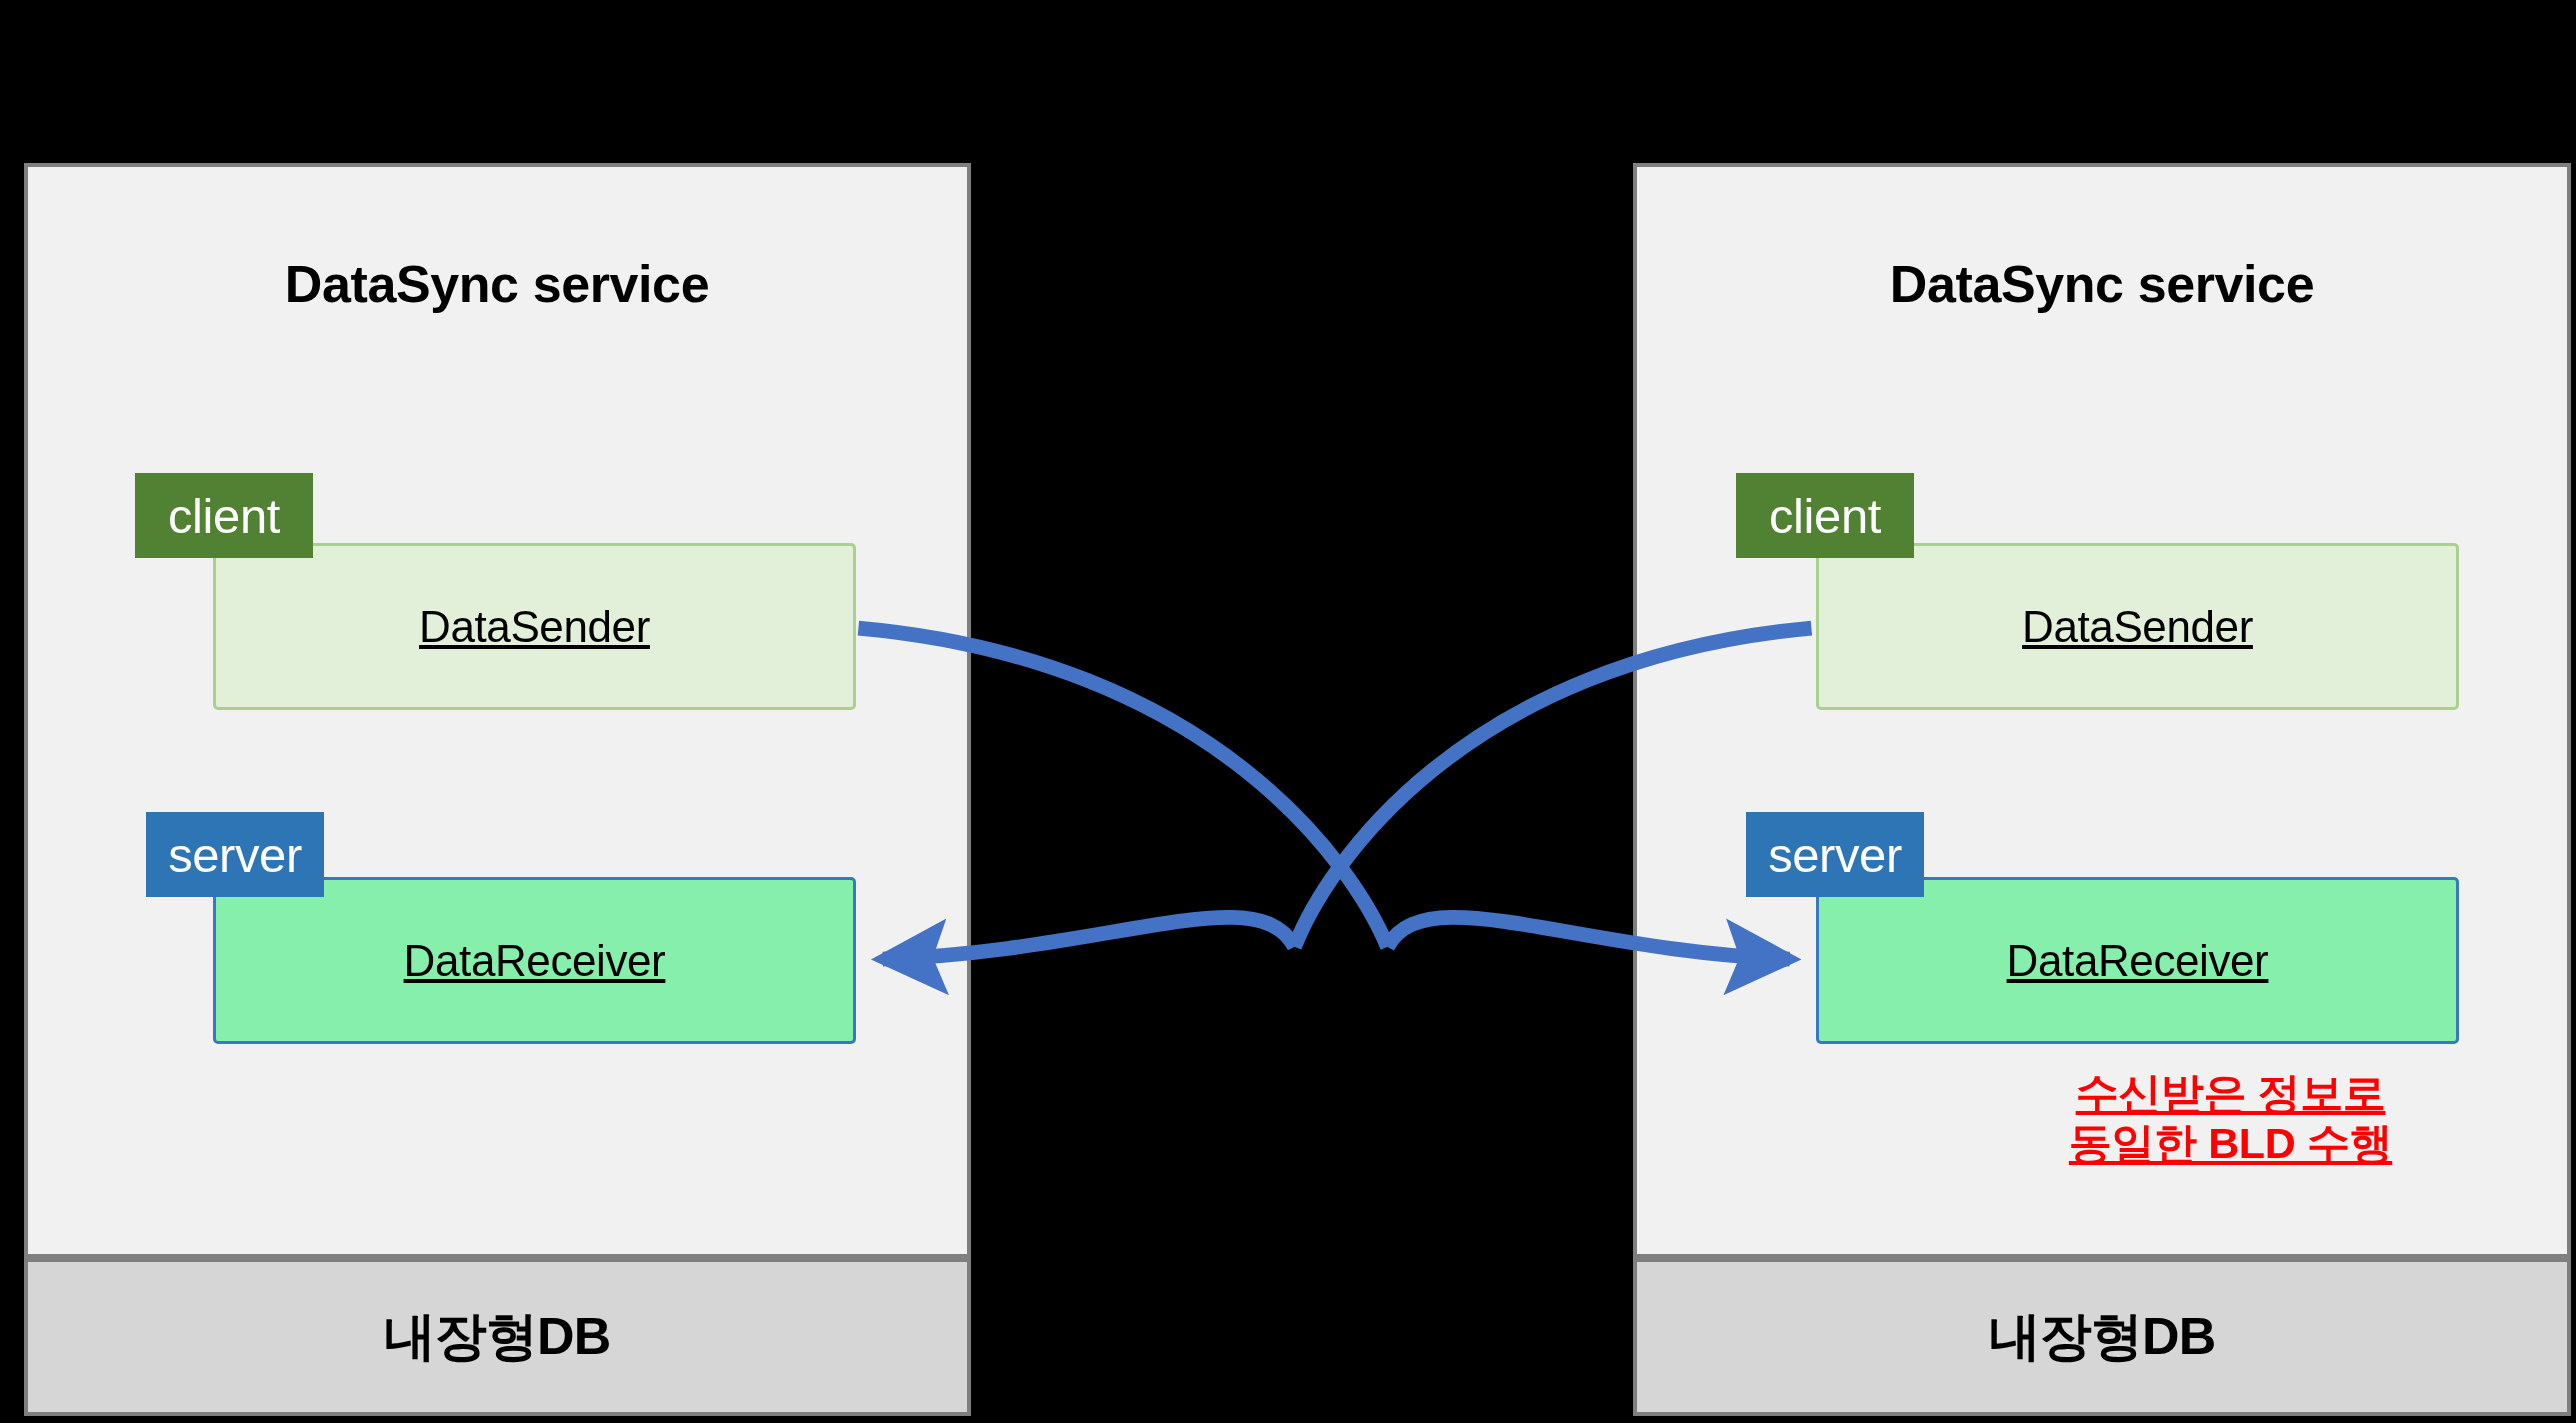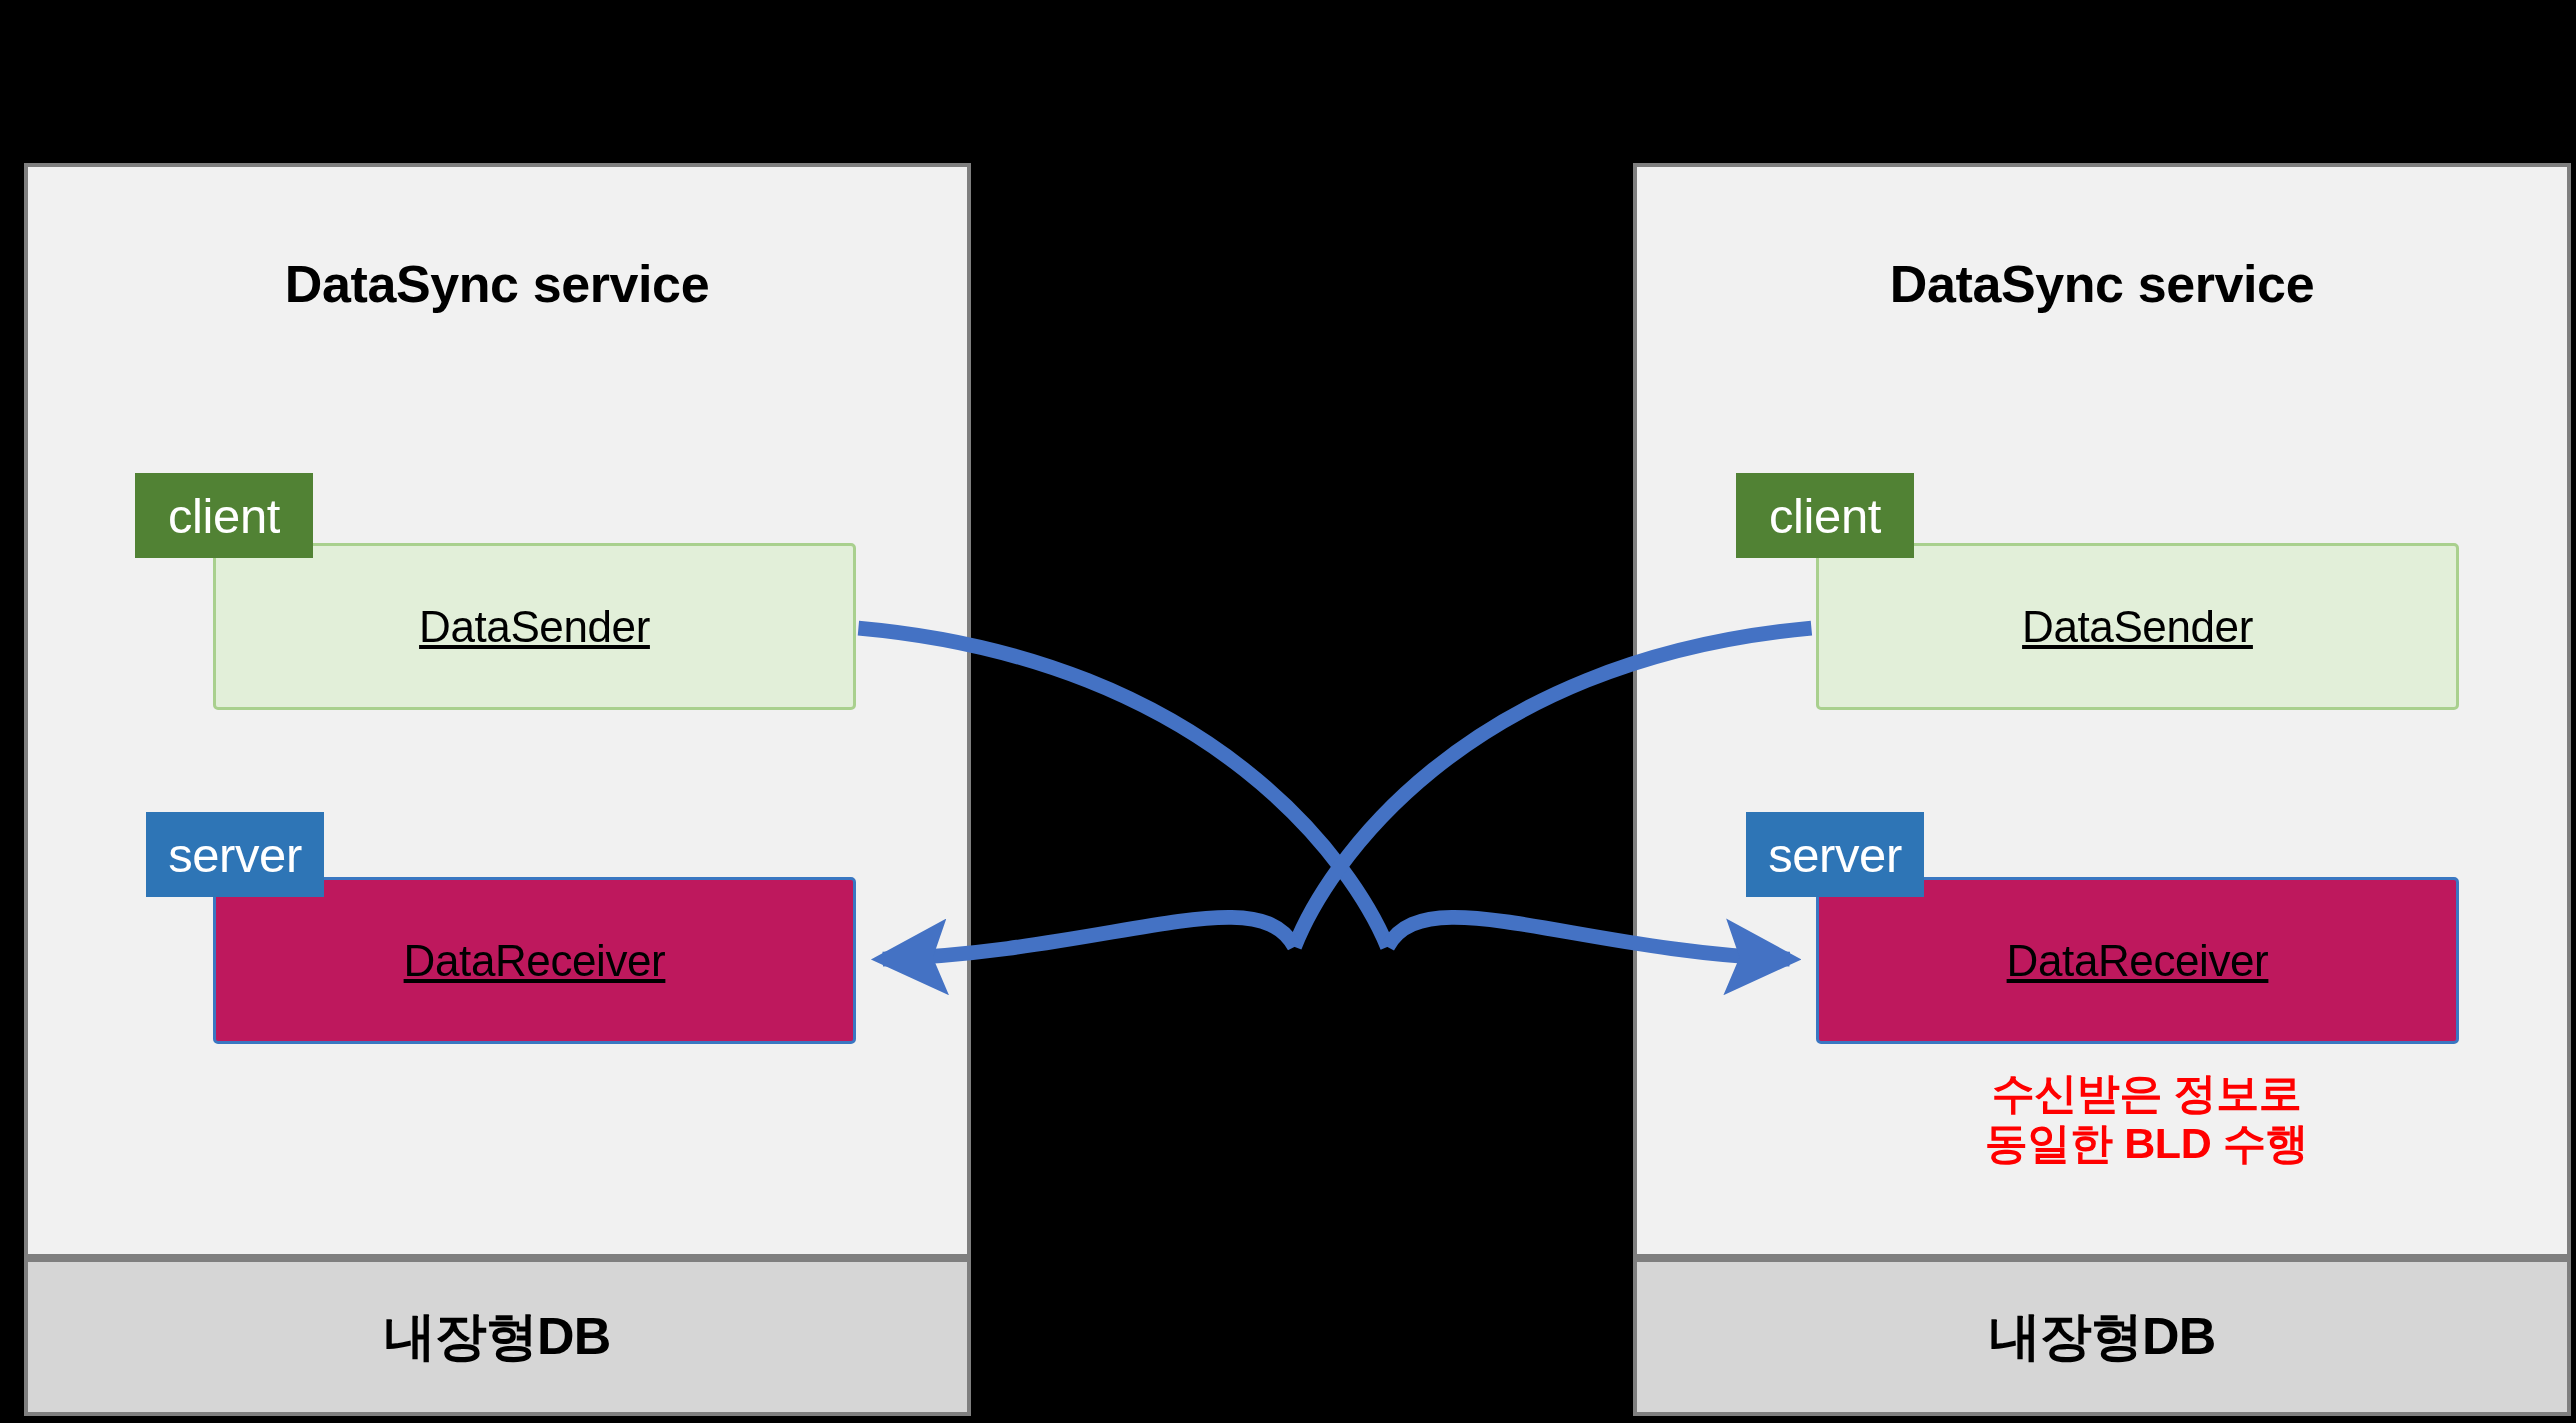--- a/index.html
+++ b/index.html
@@ -68,21 +68,21 @@
     color: #000000;
     letter-spacing: -0.4px;
     white-space: nowrap;
     text-decoration: underline;
   }
   .comp-green {
     background: #E2EFD9;
     border: 3.5px solid #A9D08E;
   }
   .comp-blue {
-    background: #be185d;
+    background: #86efac;
     border: 3.5px solid #3A77C2;
   }
 
   
   .sender-left   { left: 213px;  top: 543px;  width: 643px; height: 167px; }
   .receiver-left { left: 213px;  top: 877px; width: 643px; height: 167px; }
   
   .sender-right   { left: 1816px; top: 543px;  width: 643px; height: 167px; }
   .receiver-right { left: 1816px; top: 877px; width: 643px; height: 167px; }
 
@@ -122,21 +122,21 @@
     color: #FF0000;
     font-weight: bold;
     font-size: 43px;
     line-height: 1.16;
     text-align: center;
     letter-spacing: -0.4px;
     z-index: 7;
     white-space: pre-line;
   }
   .note-transfer { left: 982px; top: 504px;  width: 608px; }
-  .note-apply    { left: 1903px; top: 1069px; width: 487px; }
+  .note-apply    { left: 1987px; top: 1069px; width: 487px; text-decoration: underline; }
 </style>
 </head>
 <body>
 
 <div id="canvas">
 
   <div class="panel panel-left">
     <div class="panel-title">DataSync service</div>
   </div>
 

